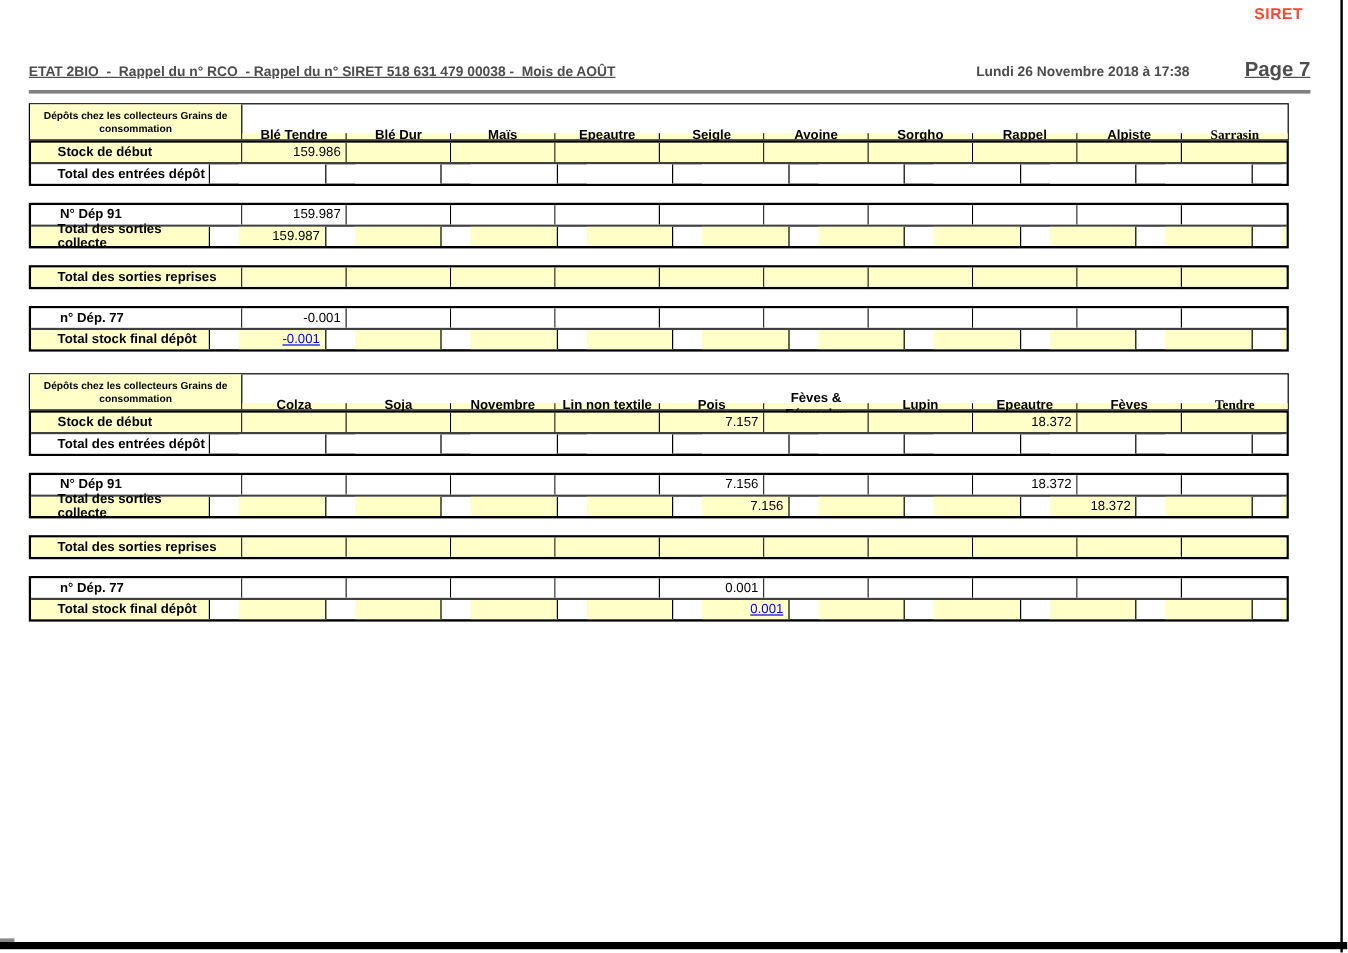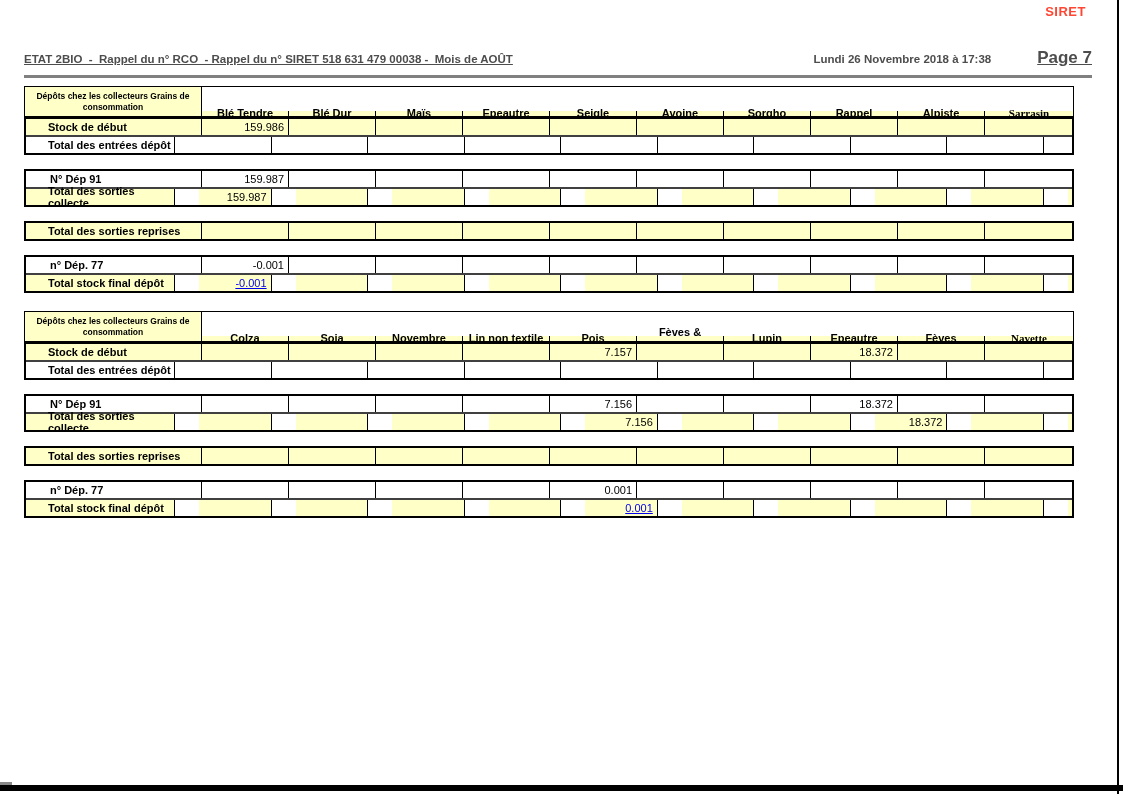--- a/index.html
+++ b/index.html
@@ -207,21 +207,21 @@
           <div class="cell corner">Dépôts chez les collecteurs Grains de consommation</div>
           <div class="cell colhdr">Colza</div>
           <div class="cell colhdr">Soja</div>
           <div class="cell colhdr">Novembre</div>
           <div class="cell colhdr">Lin non textile</div>
           <div class="cell colhdr">Pois</div>
           <div class="cell colhdr">Fèves &amp; Féveroles</div>
           <div class="cell colhdr">Lupin</div>
           <div class="cell colhdr">Epeautre</div>
           <div class="cell colhdr">Fèves</div>
-          <div class="cell colhdr last">Navette</div>
+          <div class="cell colhdr last">Tendre</div>
         </div>
         <div class="group box attached">
           <div class="row">
             <div class="cell label-cell yellow">Stock de début</div>
             <div class="cell val-cell yellow"></div>
             <div class="cell val-cell yellow"></div>
             <div class="cell val-cell yellow"></div>
             <div class="cell val-cell yellow"></div>
             <div class="cell val-cell yellow">7.157</div>
             <div class="cell val-cell yellow"></div>

